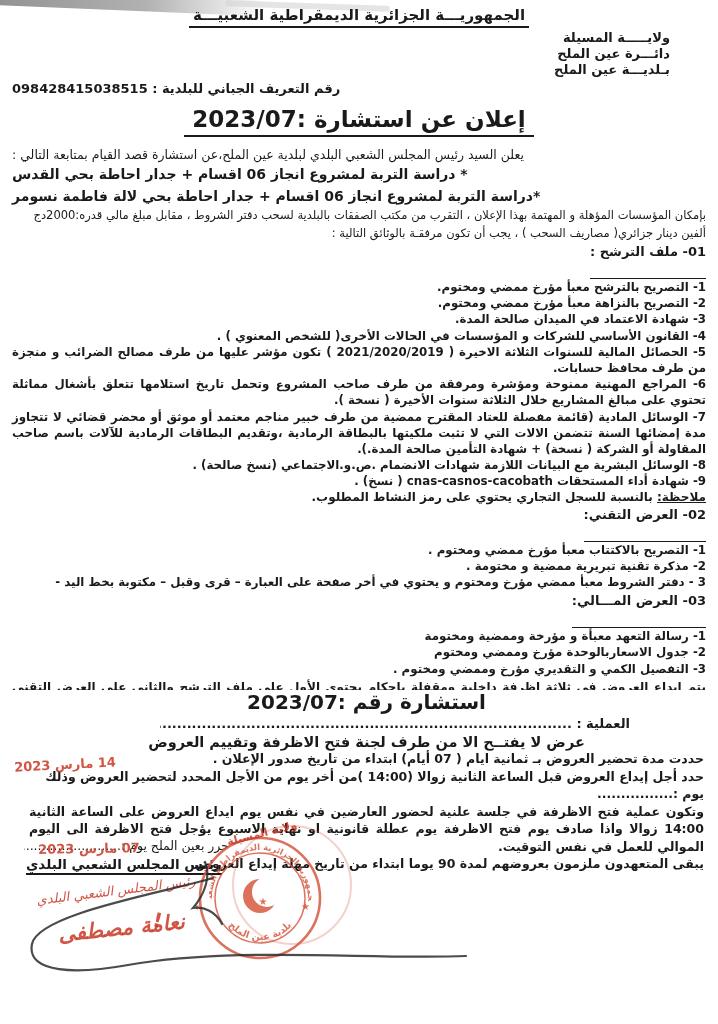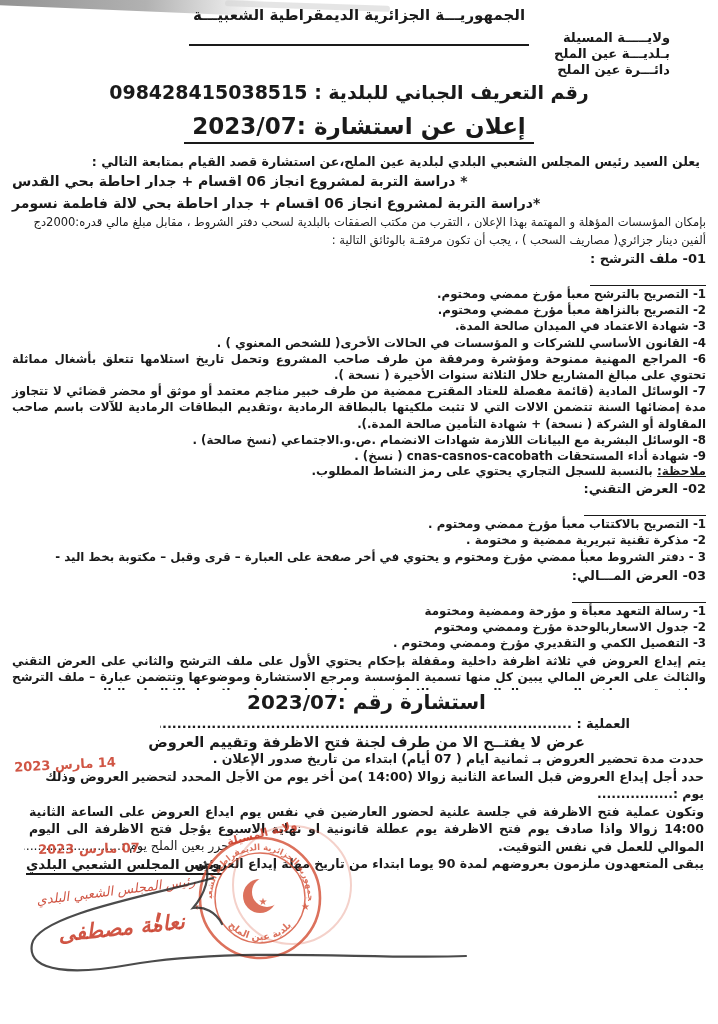--- a/index.html
+++ b/index.html
@@ -12,26 +12,26 @@
   
   .smudge1{position:absolute;top:-7px;left:-34px;width:300px;height:17px;
     background:linear-gradient(90deg,#7f7f7f,#a9a9a9 60%,rgba(200,200,200,0));
     transform:rotate(2.4deg);border-radius:9px;opacity:.9;}
   .smudge2{position:absolute;top:3px;left:225px;width:165px;height:6px;
     background:#d4d4d4;transform:rotate(2deg);border-radius:4px;opacity:.6;}
   
   .content{position:absolute;top:0;left:0;right:0;height:690px;overflow:hidden;
     padding:6px 12px 0 12px;box-sizing:border-box;}
   .republic{text-align:center;font-size:15px;font-weight:bold;}
-  .republic span{border-bottom:2px solid #1a1a1a;padding:0 4px 20px;}
+  .republic span{border-bottom:2px solid #1a1a1a;padding:0 4px 2px;}
   .admin{font-size:13px;font-weight:bold;line-height:16px;margin:6px 36px 0 0;text-align:right;}
-  .taxline{font-size:19px;font-weight:bold;margin:3px 20px 0 0;text-align:center;}
+  .taxline{font-size:13px;font-weight:bold;margin:3px 20px 0 0;text-align:left;}
   .big-title{width:fit-content;margin:10px auto 0;font-size:23px;font-weight:bold;
     border-bottom:2.5px solid #1a1a1a;padding:0 8px 3px;}
-  .intro{font-size:12.5px;font-weight:bold;margin-top:10px;padding-right:6px;text-align:right;}
+  .intro{font-size:12.5px;font-weight:normal;margin-top:10px;padding-right:6px;text-align:left;}
   .project{text-align:left;font-size:14px;font-weight:bold;line-height:20px;margin-top:2px;}
   .pull{font-size:11.5px;line-height:15.5px;text-align:right;margin-top:2px;}
   .sec-head{font-size:13px;font-weight:bold;margin-top:3px;width:fit-content;
     border-bottom:1.5px solid #1a1a1a;padding-bottom:19px;}
   .item{font-size:11.8px;font-weight:bold;line-height:16.2px;text-align:right;}
   .item.just{text-align:justify;}
   .note{font-size:12px;font-weight:bold;}
   .note .lbl{text-decoration:underline;}
   .envelopes{font-size:12px;font-weight:bold;line-height:16px;text-align:justify;margin-top:2px;}
   .env-warn{font-size:12.5px;font-weight:bold;text-align:right;padding-left:186px;direction:rtl;text-align:left;}
@@ -74,39 +74,40 @@
 <div class="smudge2"></div>
 
 <div class="content">
 
   <div class="republic">
     <span>الجمهوريـــة الجزائرية الديمقراطية الشعبيـــة</span>
   </div>
 
   <div class="admin">
     <div>ولايـــــة المسيلة</div>
+    <div>دائـــرة عين الملح</div>
     <div>بـلديـــة عين الملح</div>
-    <div>دائـــرة عين الملح</div>
   </div>
   <div class="taxline">رقم التعريف الجباني للبلدية : 098428415038515</div>
 
   <div class="big-title">إعلان عن استشارة :2023/07</div>
 
   <div class="intro">يعلن السيد رئيس المجلس الشعبي البلدي لبلدية عين الملح،عن استشارة  قصد القيام بمتابعة   التالي :</div>
   <div class="project">* دراسة التربة لمشروع انجاز 06 اقسام + جدار احاطة بحي القدس</div>
   <div class="project">*دراسة التربة لمشروع انجاز 06 اقسام + جدار احاطة بحي لالة فاطمة نسومر</div>
 
   <div class="pull">بإمكان المؤسسات  المؤهلة و المهتمة بهذا الإعلان ، التقرب من مكتب الصفقات بالبلدية  لسحب دفتر الشروط ، مقابل مبلغ مالي قدره:2000دج</div>
   <div class="pull">ألفين دينار جزائري( مصاريف السحب ) ، يجب أن تكون مرفقـة بالوثائق التالية :</div>
 
   <div class="sec-head">01- ملف الترشح :</div>
   <div class="item">1- التصريح بالترشح معبأ مؤرخ ممضي ومختوم.</div>
   <div class="item">2- التصريح بالنزاهة معبأ مؤرخ ممضي ومختوم.</div>
   <div class="item">3- شهادة الاعتماد في الميدان صالحة المدة.</div>
   <div class="item">4- القانون الأساسي للشركات و المؤسسات في الحالات الأخرى( للشخص المعنوي ) .</div>
+  <div class="item just">5- الحصائل المالية للسنوات الثلاثة الاخيرة ( 2021/2020/2019 ) تكون مؤشر  عليها من طرف مصالح الضرائب و منجزة من طرف محافظ حسابات.</div>
   <div class="item just">6-  المراجع المهنية ممنوحة ومؤشرة ومرفقة من طرف صاحب المشروع وتحمل تاريخ استلامها تتعلق بأشغال مماثلة تحتوي على مبالغ المشاريع خلال الثلاثة سنوات الأخيرة ( نسخة ).</div>
   <div class="item just">7- الوسائل المادية (قائمة مفصلة للعتاد المقترح ممضية من طرف خبير  مناجم معتمد أو موثق أو محضر قضائي لا تتجاوز مدة إمضائها السنة تتضمن الالات التي لا تثبت ملكيتها بالبطاقة الرمادية ،وتقديم البطاقات الرمادية للآلات باسم صاحب المقاولة أو الشركة ( نسخة) + شهادة التأمين صالحة المدة.).</div>
   <div class="item">8- الوسائل البشرية مع البيانات اللازمة شهادات الانضمام .ص.و.الاجتماعي (نسخ صالحة) .</div>
   <div class="item">9- شهادة أداء المستحقات cnas-casnos-cacobath ( نسخ) .</div>
   <div class="note">
     <span class="lbl">ملاحظة:</span><span> بالنسبة للسجل التجاري يحتوي على رمز النشاط المطلوب.</span>
   </div>
 
   <div class="sec-head">02- العرض التقني:</div>
   <div class="item">1- التصريح بالاكتتاب معبأ مؤرخ ممضي ومختوم .</div>

